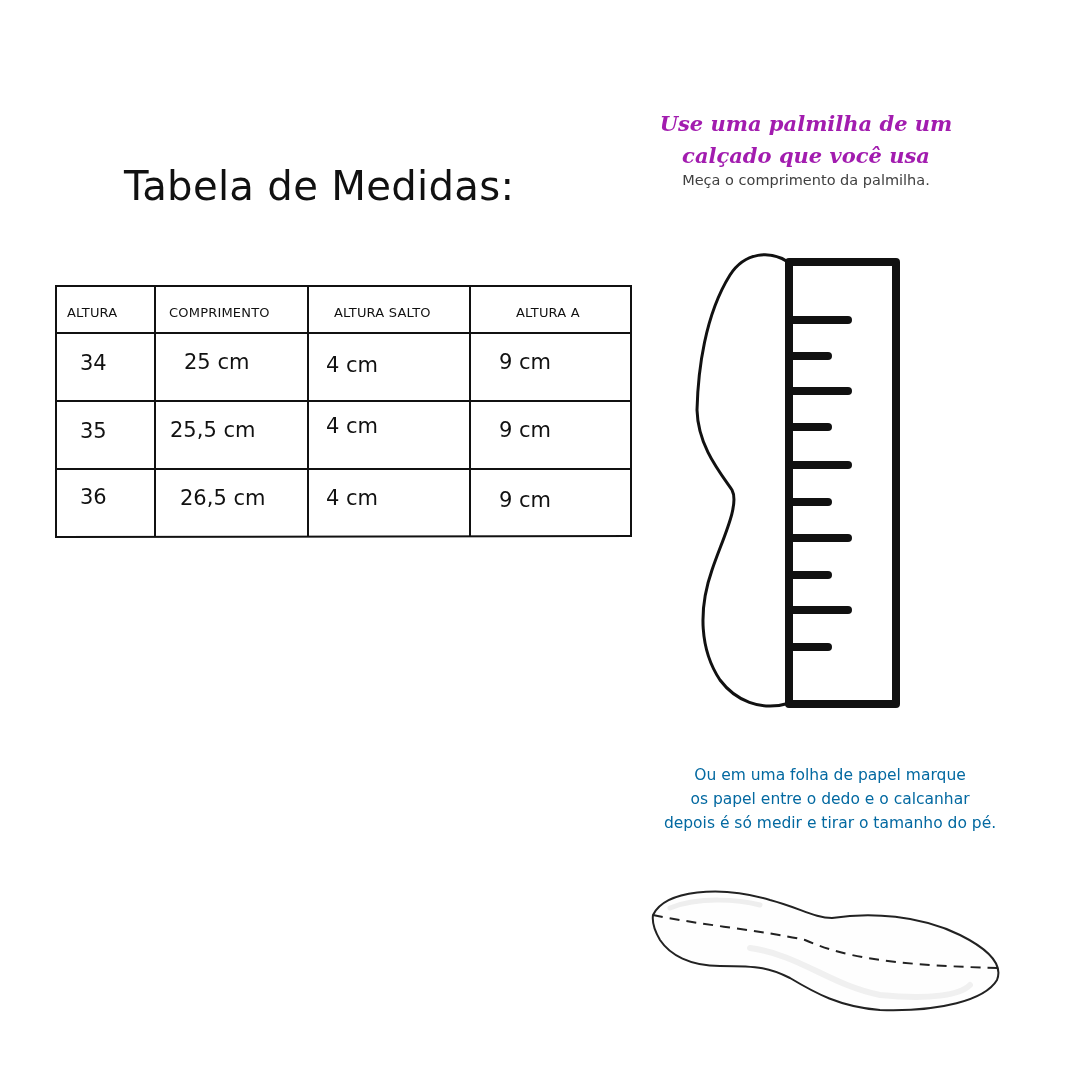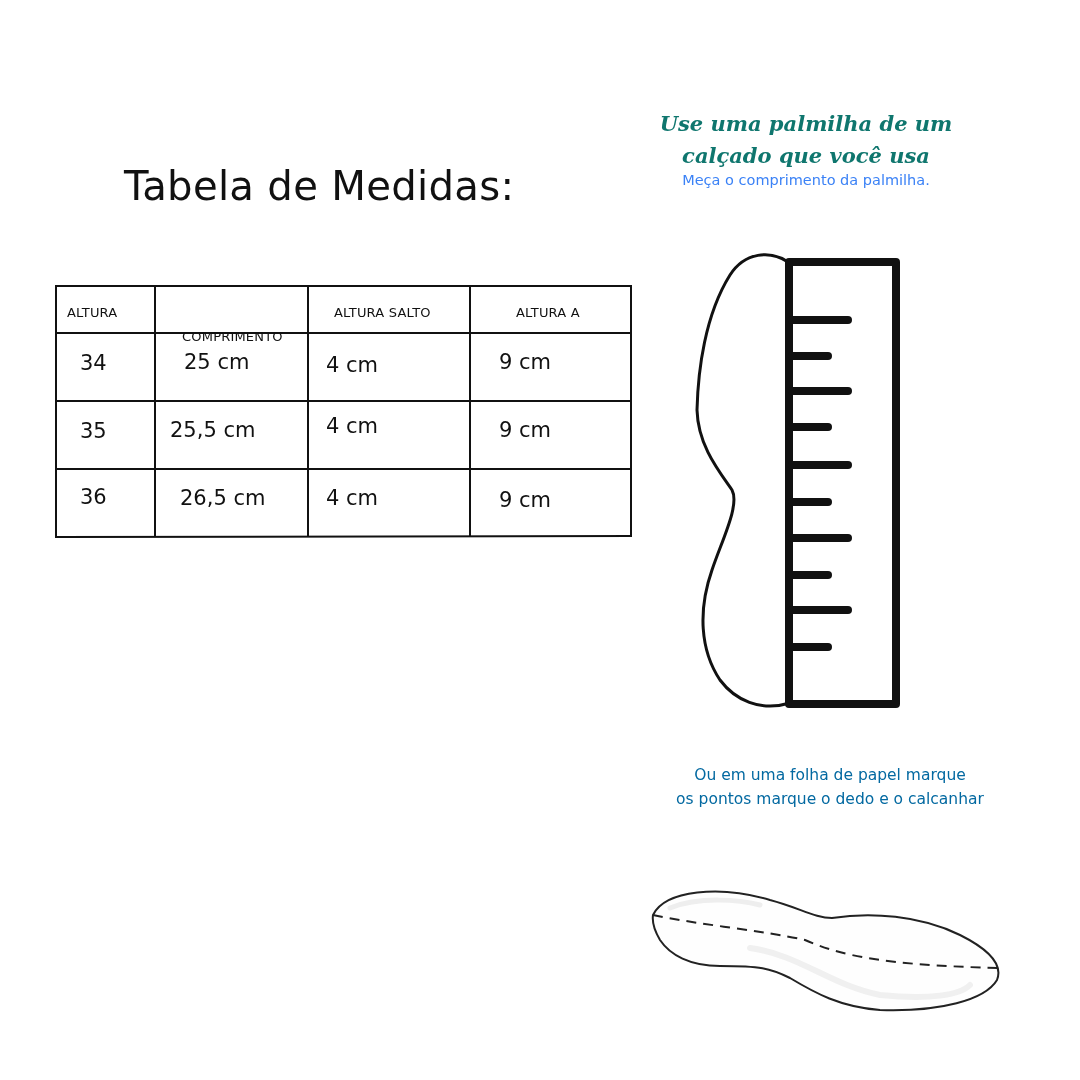--- a/index.html
+++ b/index.html
@@ -12,25 +12,25 @@
       font-size: 41px; font-weight: normal; color: #111; letter-spacing: 0.3px;
       font-family: "DejaVu Sans", sans-serif; transform: scaleX(0.98); transform-origin: left;
     }
     .table-svg { position: absolute; left: 0; top: 0; }
     .cell-text { position: absolute; white-space: nowrap; color: #111; }
     .hdr { font-size: 13px; letter-spacing: 0.2px; }
     .val { font-size: 21px; }
     .instr-title {
       position: absolute; left: 640px; top: 108px; width: 332px; text-align: center;
       font-family: "DejaVu Serif", serif; font-style: italic; font-weight: bold;
-      font-size: 21px; line-height: 32px; color: #0f766e;
+      font-size: 21px; line-height: 32px; color: #a21caf;
     }
     .instr-sub {
       position: absolute; left: 640px; top: 172px; width: 332px; text-align: center;
-      font-size: 14.5px; color: #3b82f6;
+      font-size: 14.5px; color: #404040;
     }
     .paper-text {
       position: absolute; left: 630px; top: 763px; width: 400px; text-align: center;
       font-size: 15.5px; line-height: 24px; color: #0369a1;
     }
     .illus { position: absolute; left: 0; top: 0; }
   </style>
 </head>
 <body>
 
@@ -46,21 +46,21 @@
     <line x1="56" y1="286" x2="56" y2="538"></line>
     <line x1="155" y1="286" x2="155" y2="537"></line>
     <line x1="308" y1="286" x2="308" y2="537"></line>
     <line x1="470" y1="286" x2="470" y2="537"></line>
     <line x1="631" y1="286" x2="631" y2="537"></line>
   </g>
 </svg>
 
 <div>
   <span class="cell-text hdr" style="left:67px;top:305px;">ALTURA</span>
-  <span class="cell-text hdr" style="left:182px;top:305px;margin-top:24px;">COMPRIMENTO</span>
+  <span class="cell-text hdr" style="left:169px;top:305px;">COMPRIMENTO</span>
   <span class="cell-text hdr" style="left:334px;top:305px;">ALTURA SALTO</span>
   <span class="cell-text hdr" style="left:516px;top:305px;">ALTURA A</span>
 
   <span class="cell-text val" style="left:80px;top:351px;">34</span>
   <span class="cell-text val" style="left:184px;top:350px;">25 cm</span>
   <span class="cell-text val" style="left:326px;top:353px;">4 cm</span>
   <span class="cell-text val" style="left:499px;top:350px;">9 cm</span>
 
   <span class="cell-text val" style="left:80px;top:419px;">35</span>
   <span class="cell-text val" style="left:170px;top:418px;">25,5 cm</span>
@@ -91,21 +91,22 @@
     <line x1="792" y1="502" x2="828" y2="502"></line>
     <line x1="792" y1="538" x2="848" y2="538"></line>
     <line x1="792" y1="575" x2="828" y2="575"></line>
     <line x1="792" y1="610" x2="848" y2="610"></line>
     <line x1="792" y1="647" x2="828" y2="647"></line>
   </g>
 </svg>
 
 <div class="paper-text">
   <div>Ou em uma folha de papel marque</div>
-  <div>os pontos marque o dedo e o calcanhar</div>
+  <div>os papel entre o dedo e o calcanhar</div>
+  <div>depois é só medir e tirar o tamanho do pé.</div>
 </div>
 
 <svg class="illus" width="1080" height="1080">
   <path d="M653,915 C665,890 720,885 770,900 C800,908 815,918 832,918 C870,912 920,915 960,935 C990,950 1003,965 997,980 C985,1000 940,1012 880,1010 C840,1007 815,993 790,978 C770,968 760,966 720,966 C690,966 670,955 660,940 C654,930 652,922 653,915 Z" fill="#fefefe" stroke="#222" stroke-width="2"></path>
   <path d="M670,908 C700,896 740,900 760,905" fill="none" stroke="#eeeeee" stroke-width="5" stroke-linecap="round"></path>
   <path d="M750,948 C800,955 830,985 880,995 C930,1000 960,995 970,985" fill="none" stroke="#f0f0f0" stroke-width="6" stroke-linecap="round"></path>
   <path d="M653,915 C700,925 760,930 805,940 C840,955 880,965 998,968" fill="none" stroke="#222" stroke-width="2" stroke-dasharray="10,7"></path>
 </svg>
 
 </body></html>

